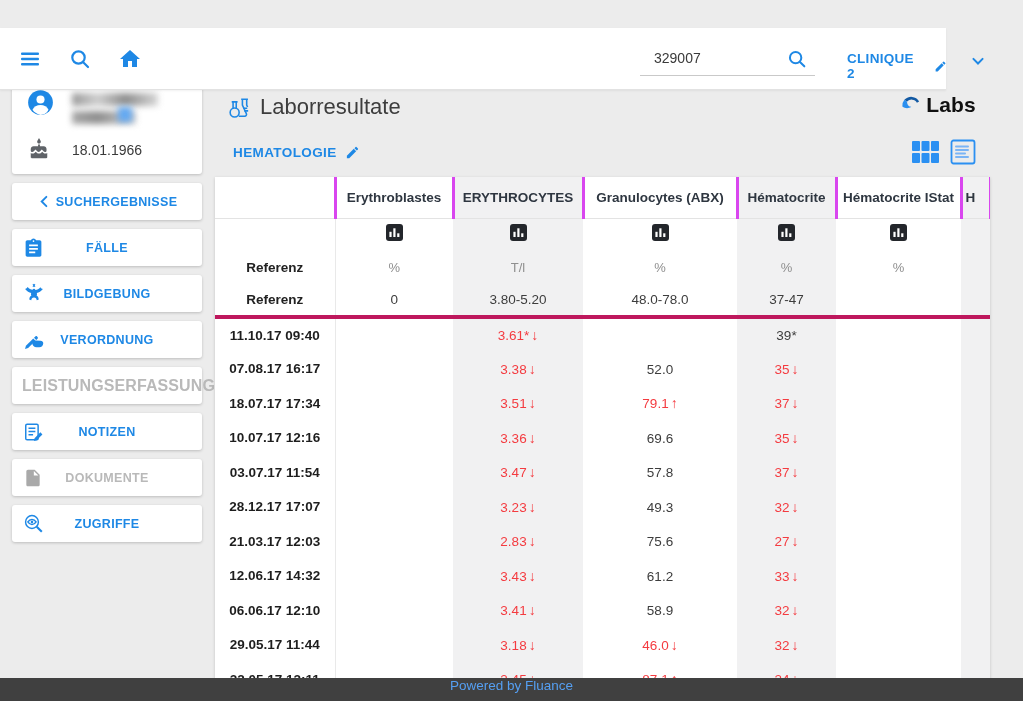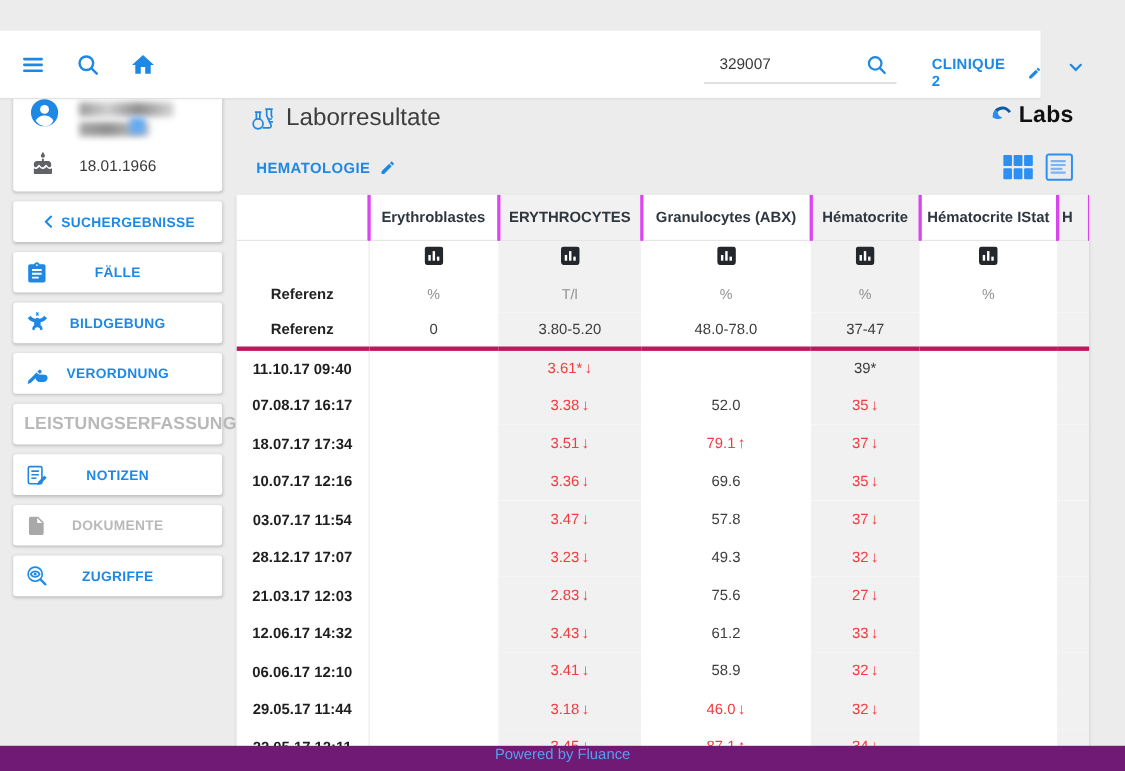--- a/index.html
+++ b/index.html
@@ -72,21 +72,21 @@
   tr.referenz td { font:13.5px "Liberation Sans",sans-serif; color:#3d3d3d; }
   tr.referenz th, tr.referenz td { border-bottom:4px solid #be185d; }
   tr.data { height:34.5px; }
   tr.data th { font:bold 13.5px "Liberation Sans",sans-serif; color:#1e1e1e; }
   .val { font:13.5px "Liberation Sans",sans-serif; color:#3d3d3d; }
   .arr { font-size:14px; margin-left:2px; }
   .red { color:#f43b40; }
   .chart-icon { display:inline-block; line-height:0; cursor:pointer; }
 
   
-  .footer { position:absolute; left:0; top:678px; width:1023px; height:23px; background:#701a75;
+  .footer { position:absolute; left:0; top:678px; width:1023px; height:23px; background:#404040;
             display:flex; align-items:flex-start; justify-content:center; z-index:40; }
   .footer span { font:13.5px "Liberation Sans",sans-serif; color:#559ff2; }
 </style>
 </head>
 <body>
 
 <div class="topbar">
   <span class="tb-icon tb-hamburger">
     <svg width="24" height="24" viewBox="0 0 24 24" fill="#1e88e5">
         <rect x="3" y="5.5" width="18" height="2.4" rx="1"></rect>

